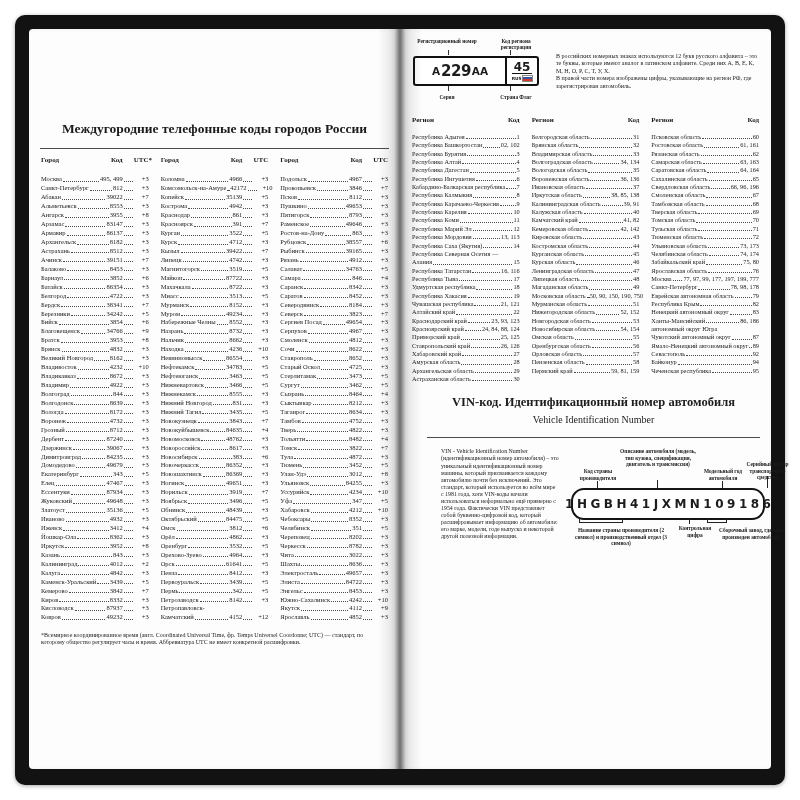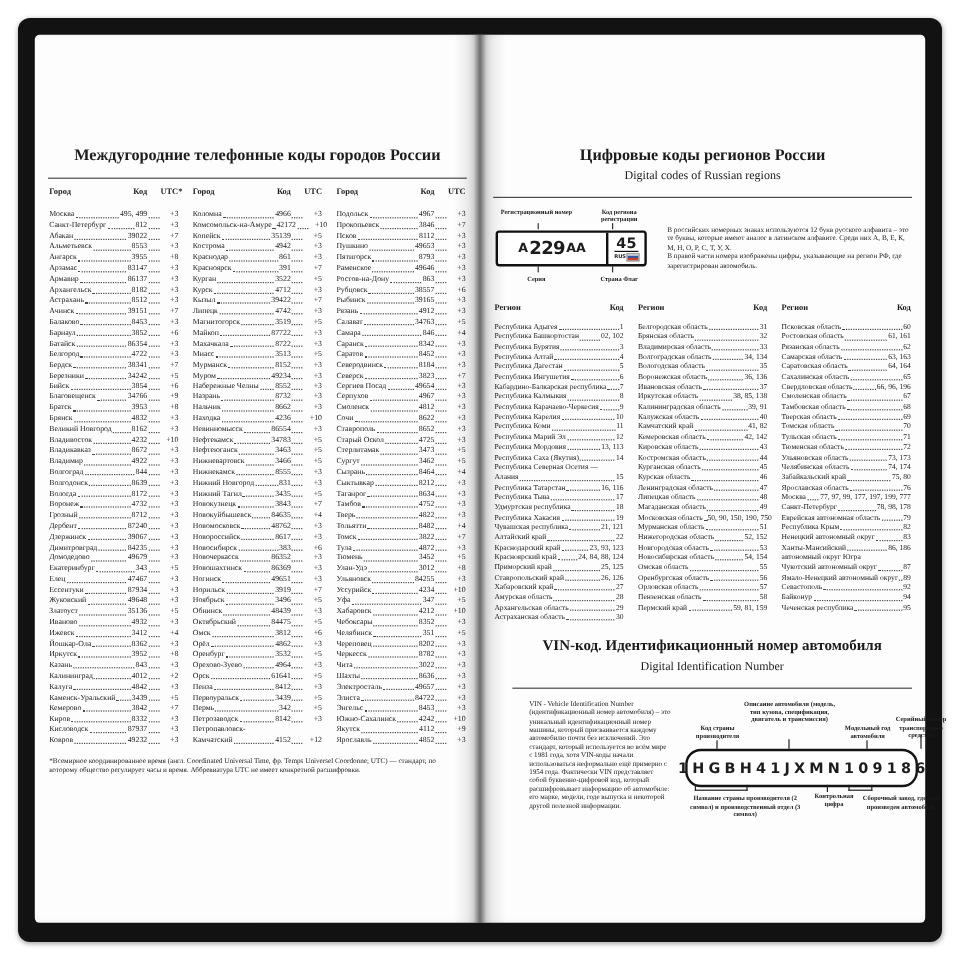--- a/index.html
+++ b/index.html
@@ -1324,25 +1324,20 @@
               <span class="d2"></span>
               <span class="tu">+3</span>
             </div>
           </div>
       </div>
     </div>
     <div class="footnote">*Всемирное координированное время (англ. Coordinated Universal Time, фр. Temps Universel Coordonne; UTC) — стандарт, по которому общество регулирует часы и время. Аббревиатура UTC не имеет конкретной расшифровки.</div>
   </div>
 
   <div class="page r">
-    <div class="phead">
-      <div class="ptitle">Цифровые коды регионов России</div>
-      <div class="psub">Digital codes of Russian regions</div>
-      <div class="rule"></div>
-    </div>
 
     <div class="plate-row">
       <div class="plate-wrap">
         <div class="pl-top">
           <span class="a">Регистрационный номер</span>
           <span class="b">Код региона регистрации</span>
         </div>
         <div class="pl-stems">
           <span class="stem s1"></span>
           <span class="stem s2"></span>
@@ -1933,21 +1928,21 @@
               <span class="tn">Чеченская республика</span>
               <span class="dots"></span>
               <span class="tc">95</span>
             </div>
           </div>
       </div>
     </div>
 
     <div class="phead vhead">
       <div class="ptitle vtitle">VIN-код. Идентификационный номер автомобиля</div>
-      <div class="psub">Digital Identification Number</div>
+      <div class="psub">Vehicle Identification Number</div>
       <div class="rule"></div>
     </div>
 
     <div class="vin-row">
       <div class="vin-text">VIN - Vehicle Identification Number (идентификационный номер автомобиля) – это уникальный идентификационный номер машины, который присваивается каждому автомобилю почти без исключений. Это стандарт, который используется во всём мире с 1981 года, хотя VIN-коды начали использоваться неформально ещё примерно с 1954 года. Фактически VIN представляет собой буквенно-цифровой код, который расшифровывает информацию об автомобиле: его марке, модели, годе выпуска и некоторой другой полезной информации.</div>
       <div class="vin-diagram">
         <div class="vlabel vl1">Код страны производителя</div>
         <div class="vlabel vl2">Описание автомобиля (модель, тип кузова, спецификация, двигатель и трансмиссия)</div>
         <div class="vlabel vl3">Модельный год автомобиля</div>
         <div class="vlabel vl4">Серийный номер транспортного средства</div>

